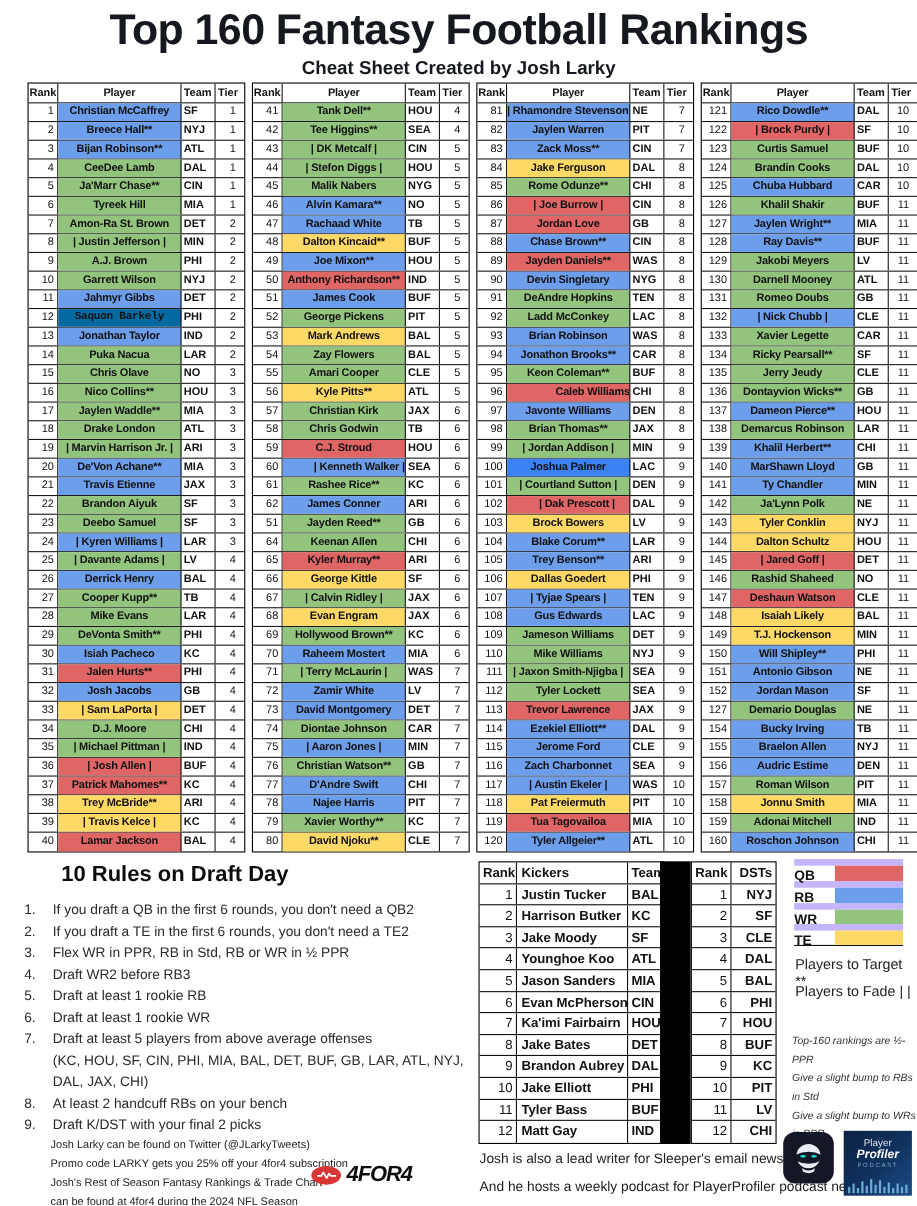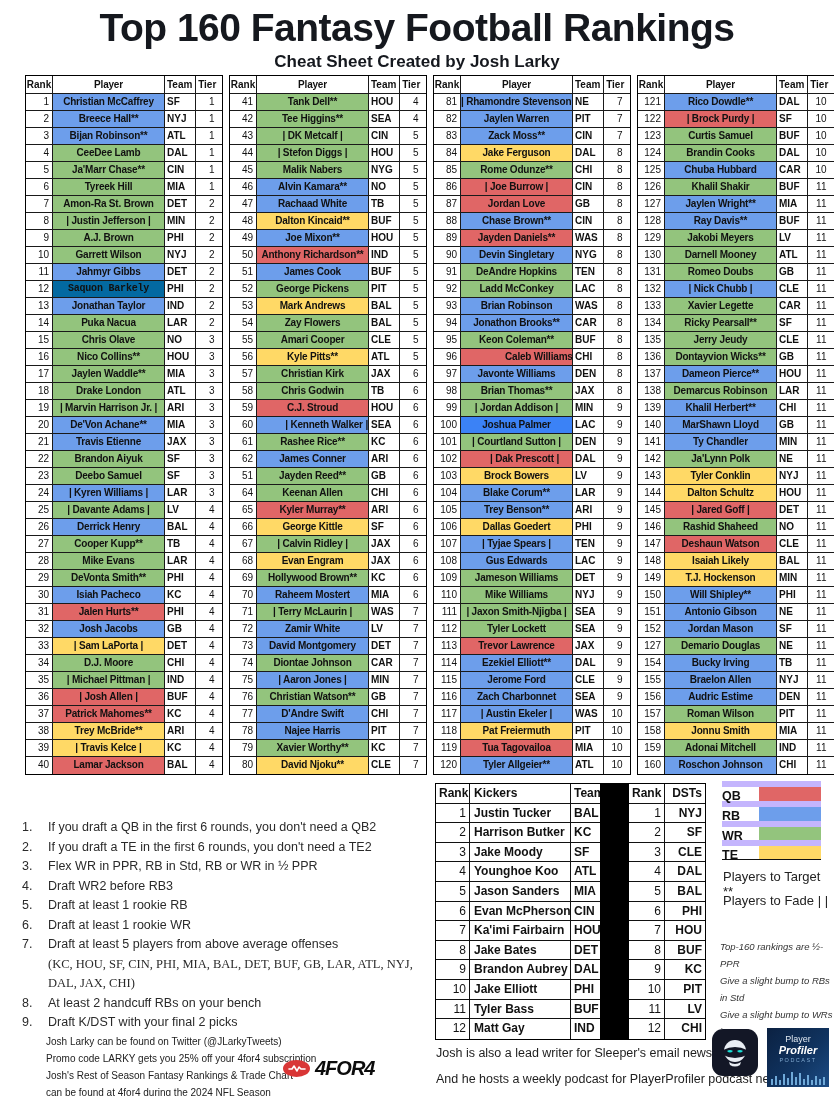--- a/index.html
+++ b/index.html
@@ -29,21 +29,21 @@
   .r-head .c-rank,.r-head .c-tier{font-weight:700;text-align:center;padding:0;}
   .r-head .c-team{font-weight:700;}
 
   
   .rules-heading{position:absolute;left:0;top:784px;width:318px;text-align:center;
     font-size:20px;font-weight:700;color:#0c0c0c;}
   .rules-list{position:absolute;left:14px;top:818px;width:418px;font-size:12.5px;color:#2a2a2a;}
   .rule-item{display:flex;line-height:19.5px;}
   .rule-num{width:26px;flex:none;padding-left:8px;}
   .rule-text{flex:1;}
-  .rule-sub{padding-left:34px;line-height:19.5px;font-family:Liberation Serif, serif;}
+  .rule-sub{padding-left:34px;line-height:19.5px;}
 
   
   .footer-left{position:absolute;left:46px;top:1033px;font-size:10px;color:#222;line-height:17px;}
   .logo-4for4{position:absolute;left:283px;top:1057px;display:flex;align-items:center;gap:5px;}
   .ball{width:27px;height:17px;background:#d93636;border-radius:50%;display:flex;
     align-items:center;justify-content:center;}
   .l4text{font-size:20px;font-weight:700;font-style:italic;color:#0c0c0c;letter-spacing:-1px;}
 
   
   .k-table{position:absolute;left:435px;top:783px;width:167px;border:1.5px solid #000;background:#fff;}
@@ -1090,20 +1090,21 @@
         </div>
         <div class="r-row">
           <div class="r-cell c-rank">160</div>
           <div class="r-cell c-player" style="background-color: rgb(109, 158, 235);">Roschon Johnson</div>
           <div class="r-cell c-team">CHI</div>
           <div class="r-cell c-tier">11</div>
         </div>
       </div>
   </div>
 
+  <div class="rules-heading">10 Rules on Draft Day</div>
   <div class="rules-list">
       <div class="rule-item">
         <div class="rule-num">1.</div>
         <div class="rule-text">If you draft a QB in the first 6 rounds, you don't need a QB2</div>
       </div>
       <div class="rule-item">
         <div class="rule-num">2.</div>
         <div class="rule-text">If you draft a TE in the first 6 rounds, you don't need a TE2</div>
       </div>
       <div class="rule-item">

